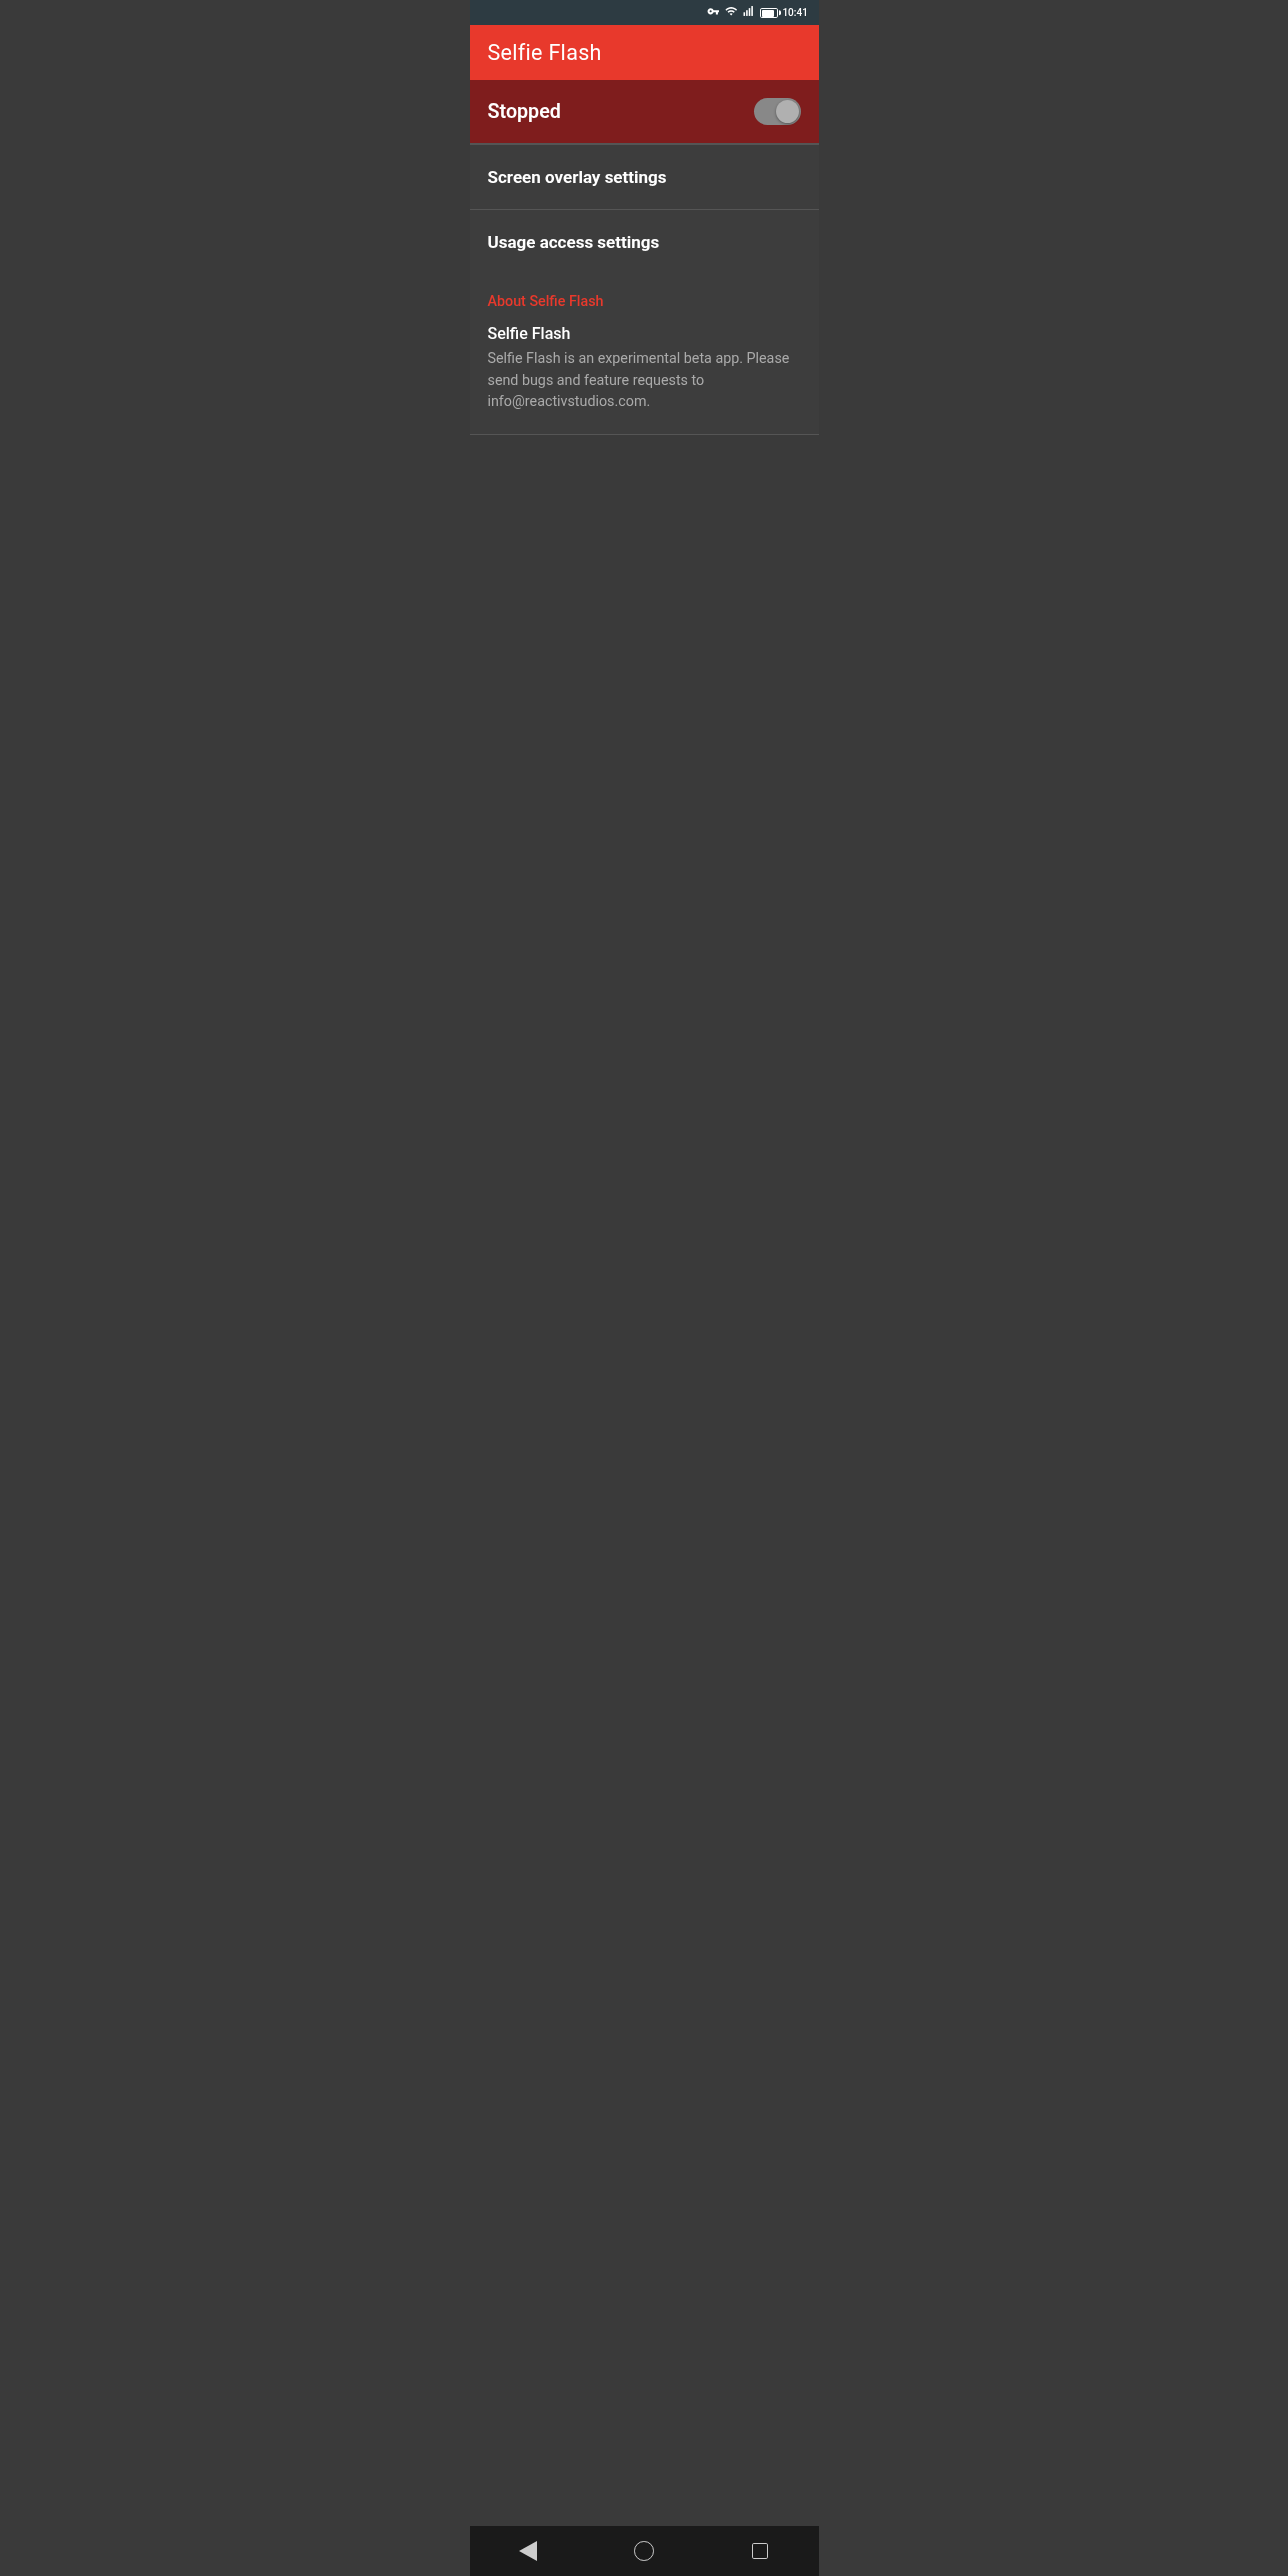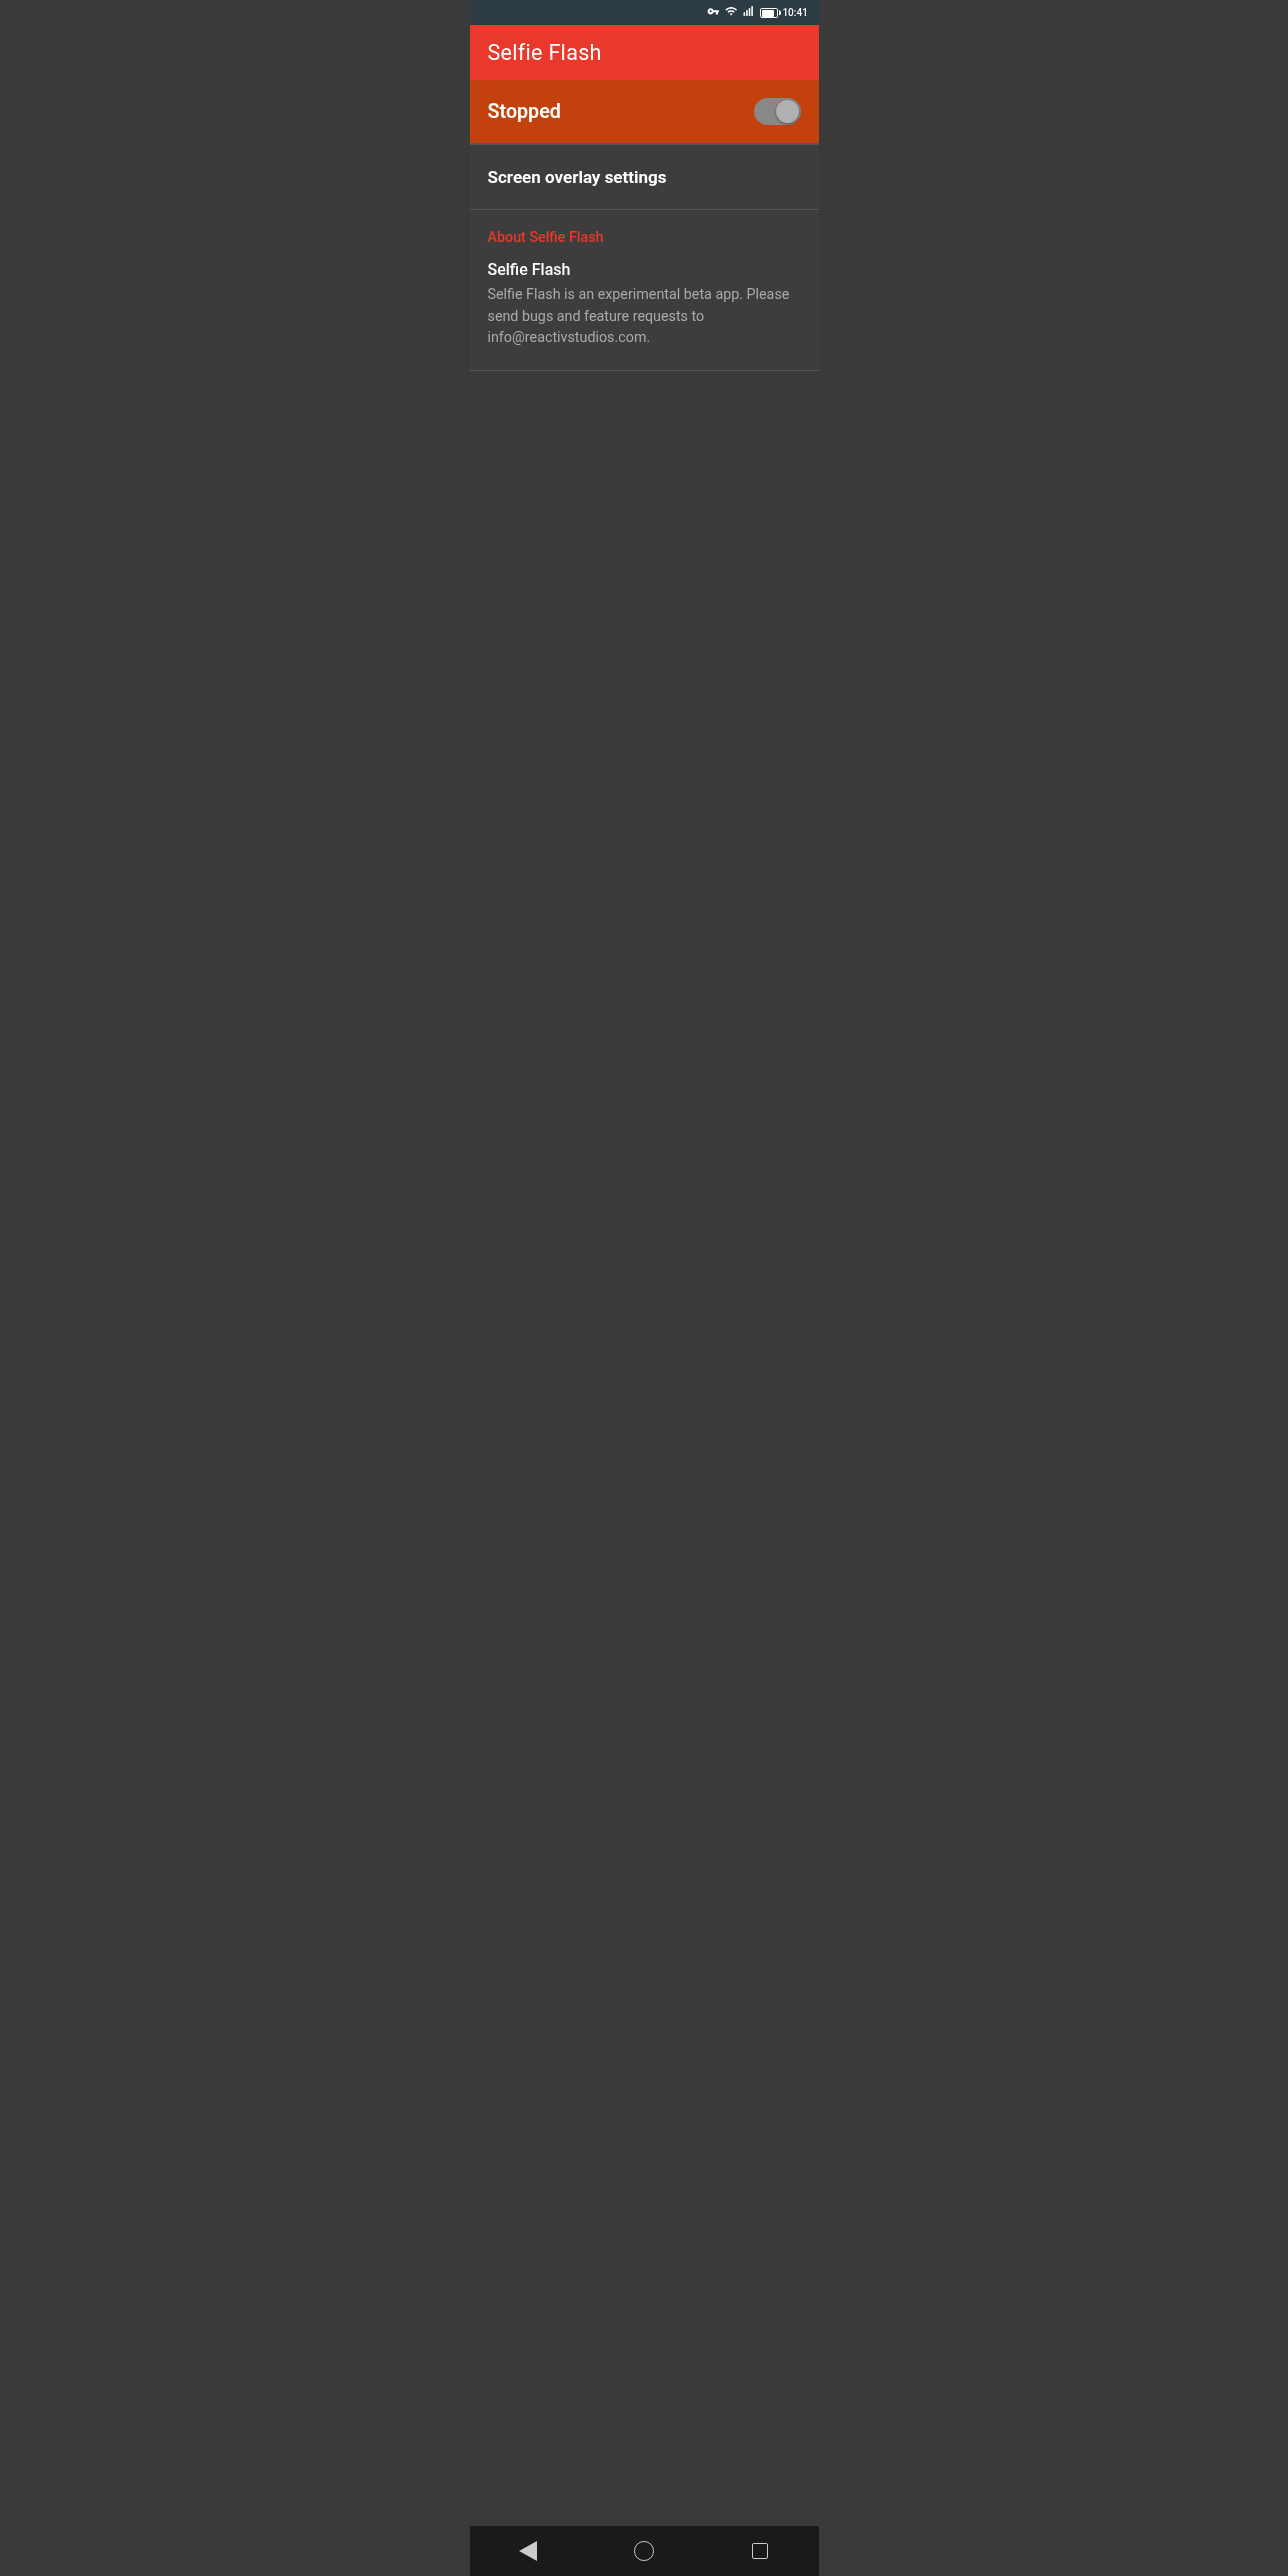--- a/index.html
+++ b/index.html
@@ -85,21 +85,21 @@
 
     .app-title {
       font-size: 21.5px;
       font-weight: 400;
       color: #ffffff;
       letter-spacing: 0.3px;
     }
 
     
     .toggle-row {
-      background-color: #c2410c;
+      background-color: #7f1d1d;
       height: 64px;
       display: flex;
       align-items: center;
       justify-content: space-between;
       padding: 0 18px;
       border-bottom: 0.9px solid #555555;
       gap: 16px;
     }
 
     .toggle-label {
@@ -298,20 +298,23 @@
   </div>
 
   <div class="divider"></div>
 
   <div class="settings-item">
     <span class="settings-item-text">Screen overlay settings</span>
   </div>
 
   <div class="divider"></div>
 
+  <div class="settings-item">
+    <span class="settings-item-text">Usage access settings</span>
+  </div>
 
   <div class="section-header">
     <span class="section-header-text">About Selfie Flash</span>
   </div>
 
   <div class="about-content">
     <div class="about-title">Selfie Flash</div>
     <div class="about-description">Selfie Flash is an experimental beta app. Please send bugs and feature requests to info@reactivstudios.com.</div>
   </div>
 

